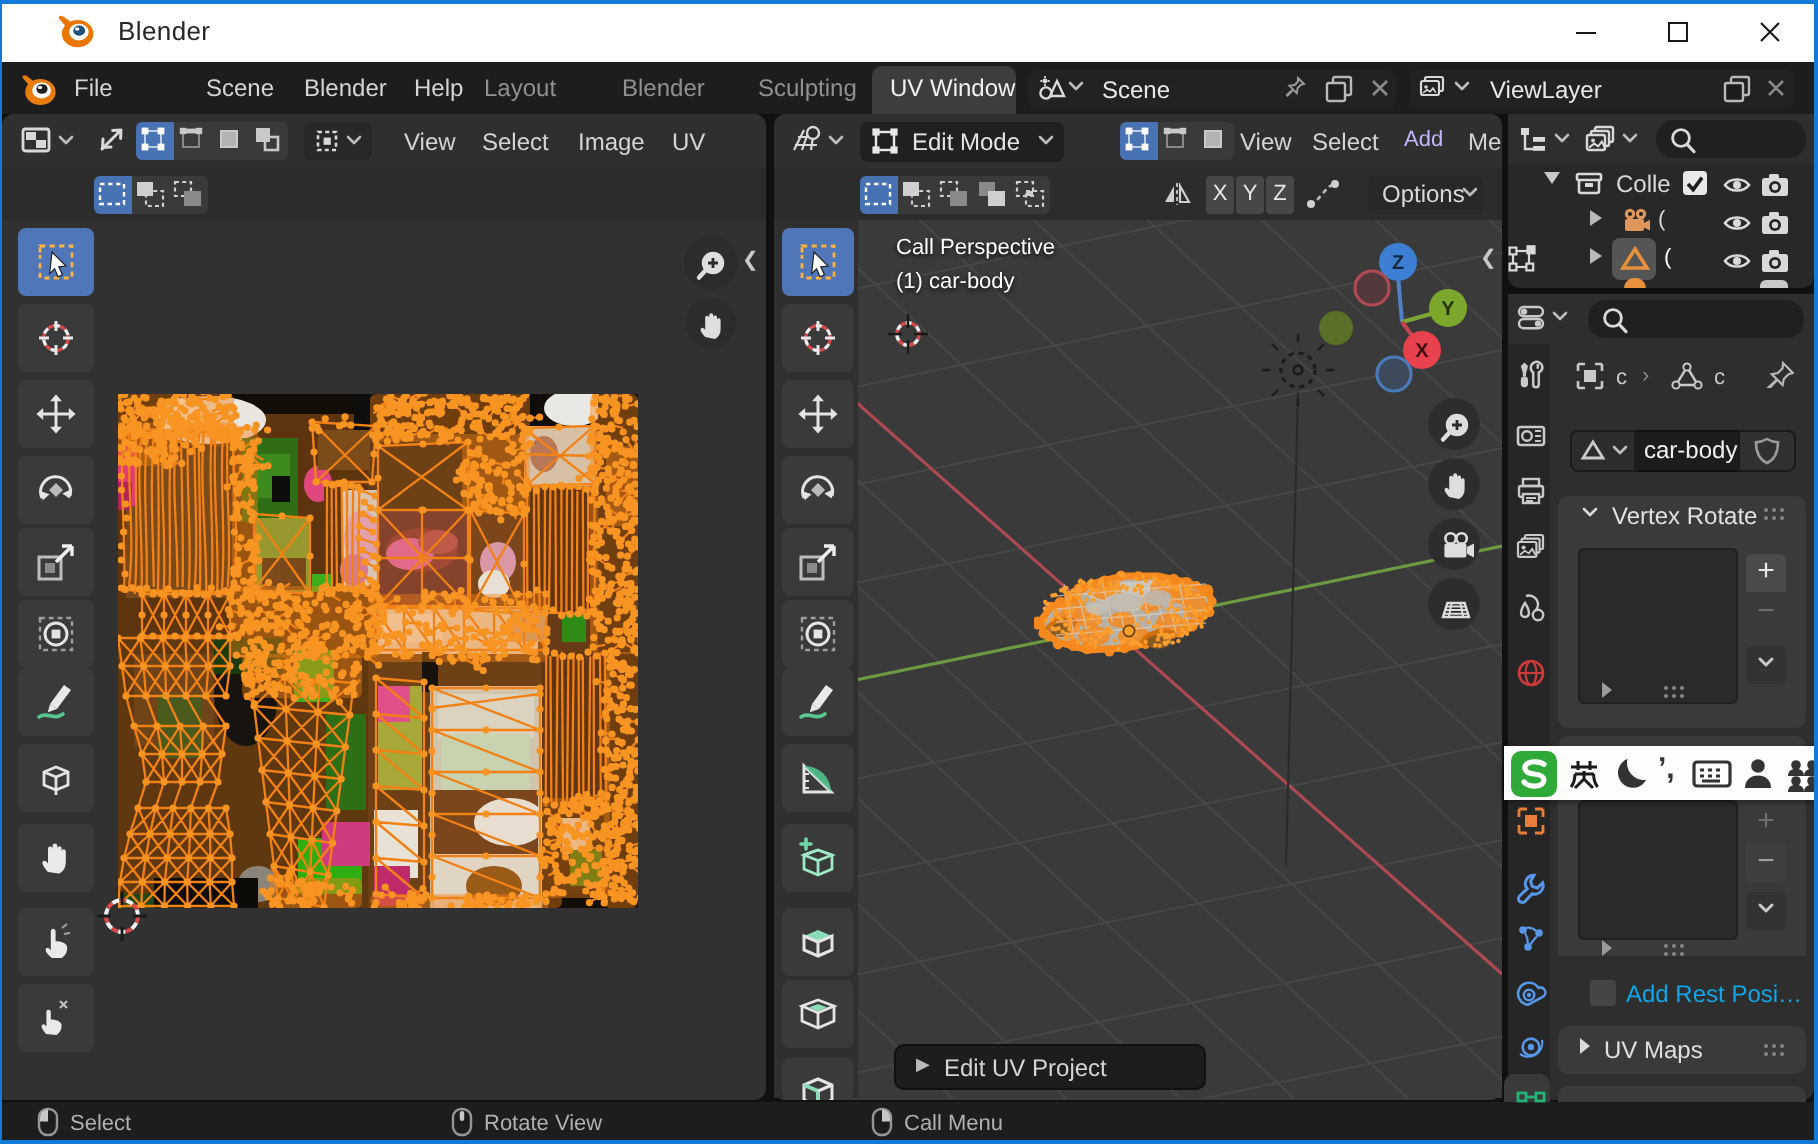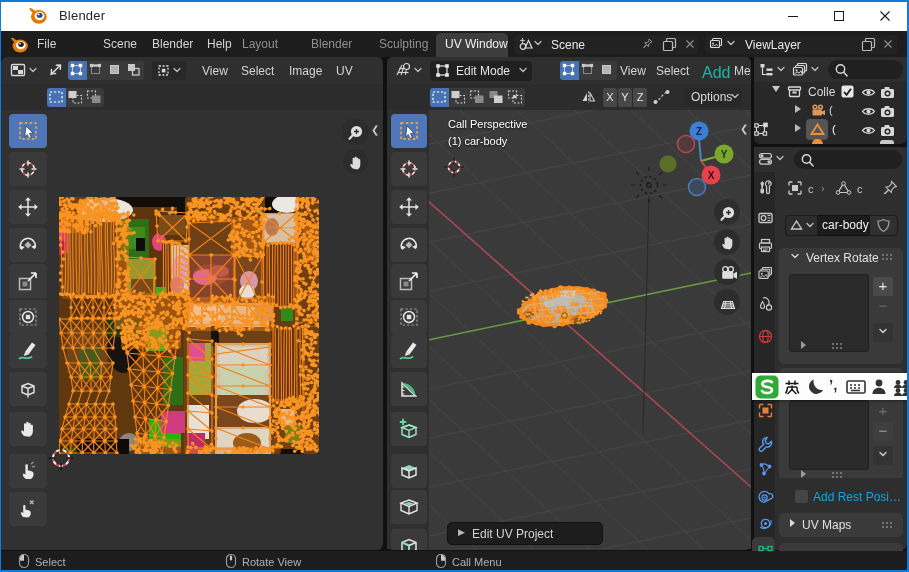--- a/index.html
+++ b/index.html
@@ -459,21 +459,21 @@
       </svg>
     </div>
     <div style="position:absolute;left:598px;top:61px;width:19px;height:19px;background:#3a3a3a;border-radius:0 3px 3px 0">
       <svg width="17" height="17" viewBox="0 0 17 17" style="">
         <rect x="4.5" y="4.5" width="8" height="8" fill="#c9c9c9" opacity="0.85"></rect>
         <rect x="4.5" y="4.5" width="8" height="8" fill="none" stroke="#c9c9c9" stroke-width="1"></rect>
       </svg>
     </div>
     <div style="position:absolute;left:620px;top:64px;font-size:12px;color:#d4d4d4">View</div>
     <div style="position:absolute;left:656px;top:64px;font-size:12px;color:#d4d4d4">Select</div>
-    <div style="position:absolute;left:702px;top:64px;font-size:16px;color:#14b8a6">Add</div>
+    <div style="position:absolute;left:702px;top:64px;font-size:11px;color:#c4b5fd">Add</div>
     <div style="position:absolute;left:734px;top:64px;font-size:12px;color:#d4d4d4">Me</div>
     <div style="position:absolute;left:387px;top:84px;width:364px;height:26px;background:#2c2c2c"></div>
     <div style="position:absolute;left:430px;top:88px;width:19px;height:19px;background:#4772b3;border-radius:3px 0 0 3px;">
       <svg width="18" height="18" viewBox="0 0 18 18" style="">
         <rect x="3" y="4" width="12" height="10" fill="none" stroke="#fff" stroke-width="1.2" stroke-dasharray="2.2 1.8"></rect>
       </svg>
     </div>
     <div style="position:absolute;left:449px;top:88px;width:19px;height:19px;background:#3a3a3a;">
       <svg width="18" height="18" viewBox="0 0 18 18" style="">
         <rect x="2.5" y="3" width="8" height="7" fill="#cfcfcf"></rect>

